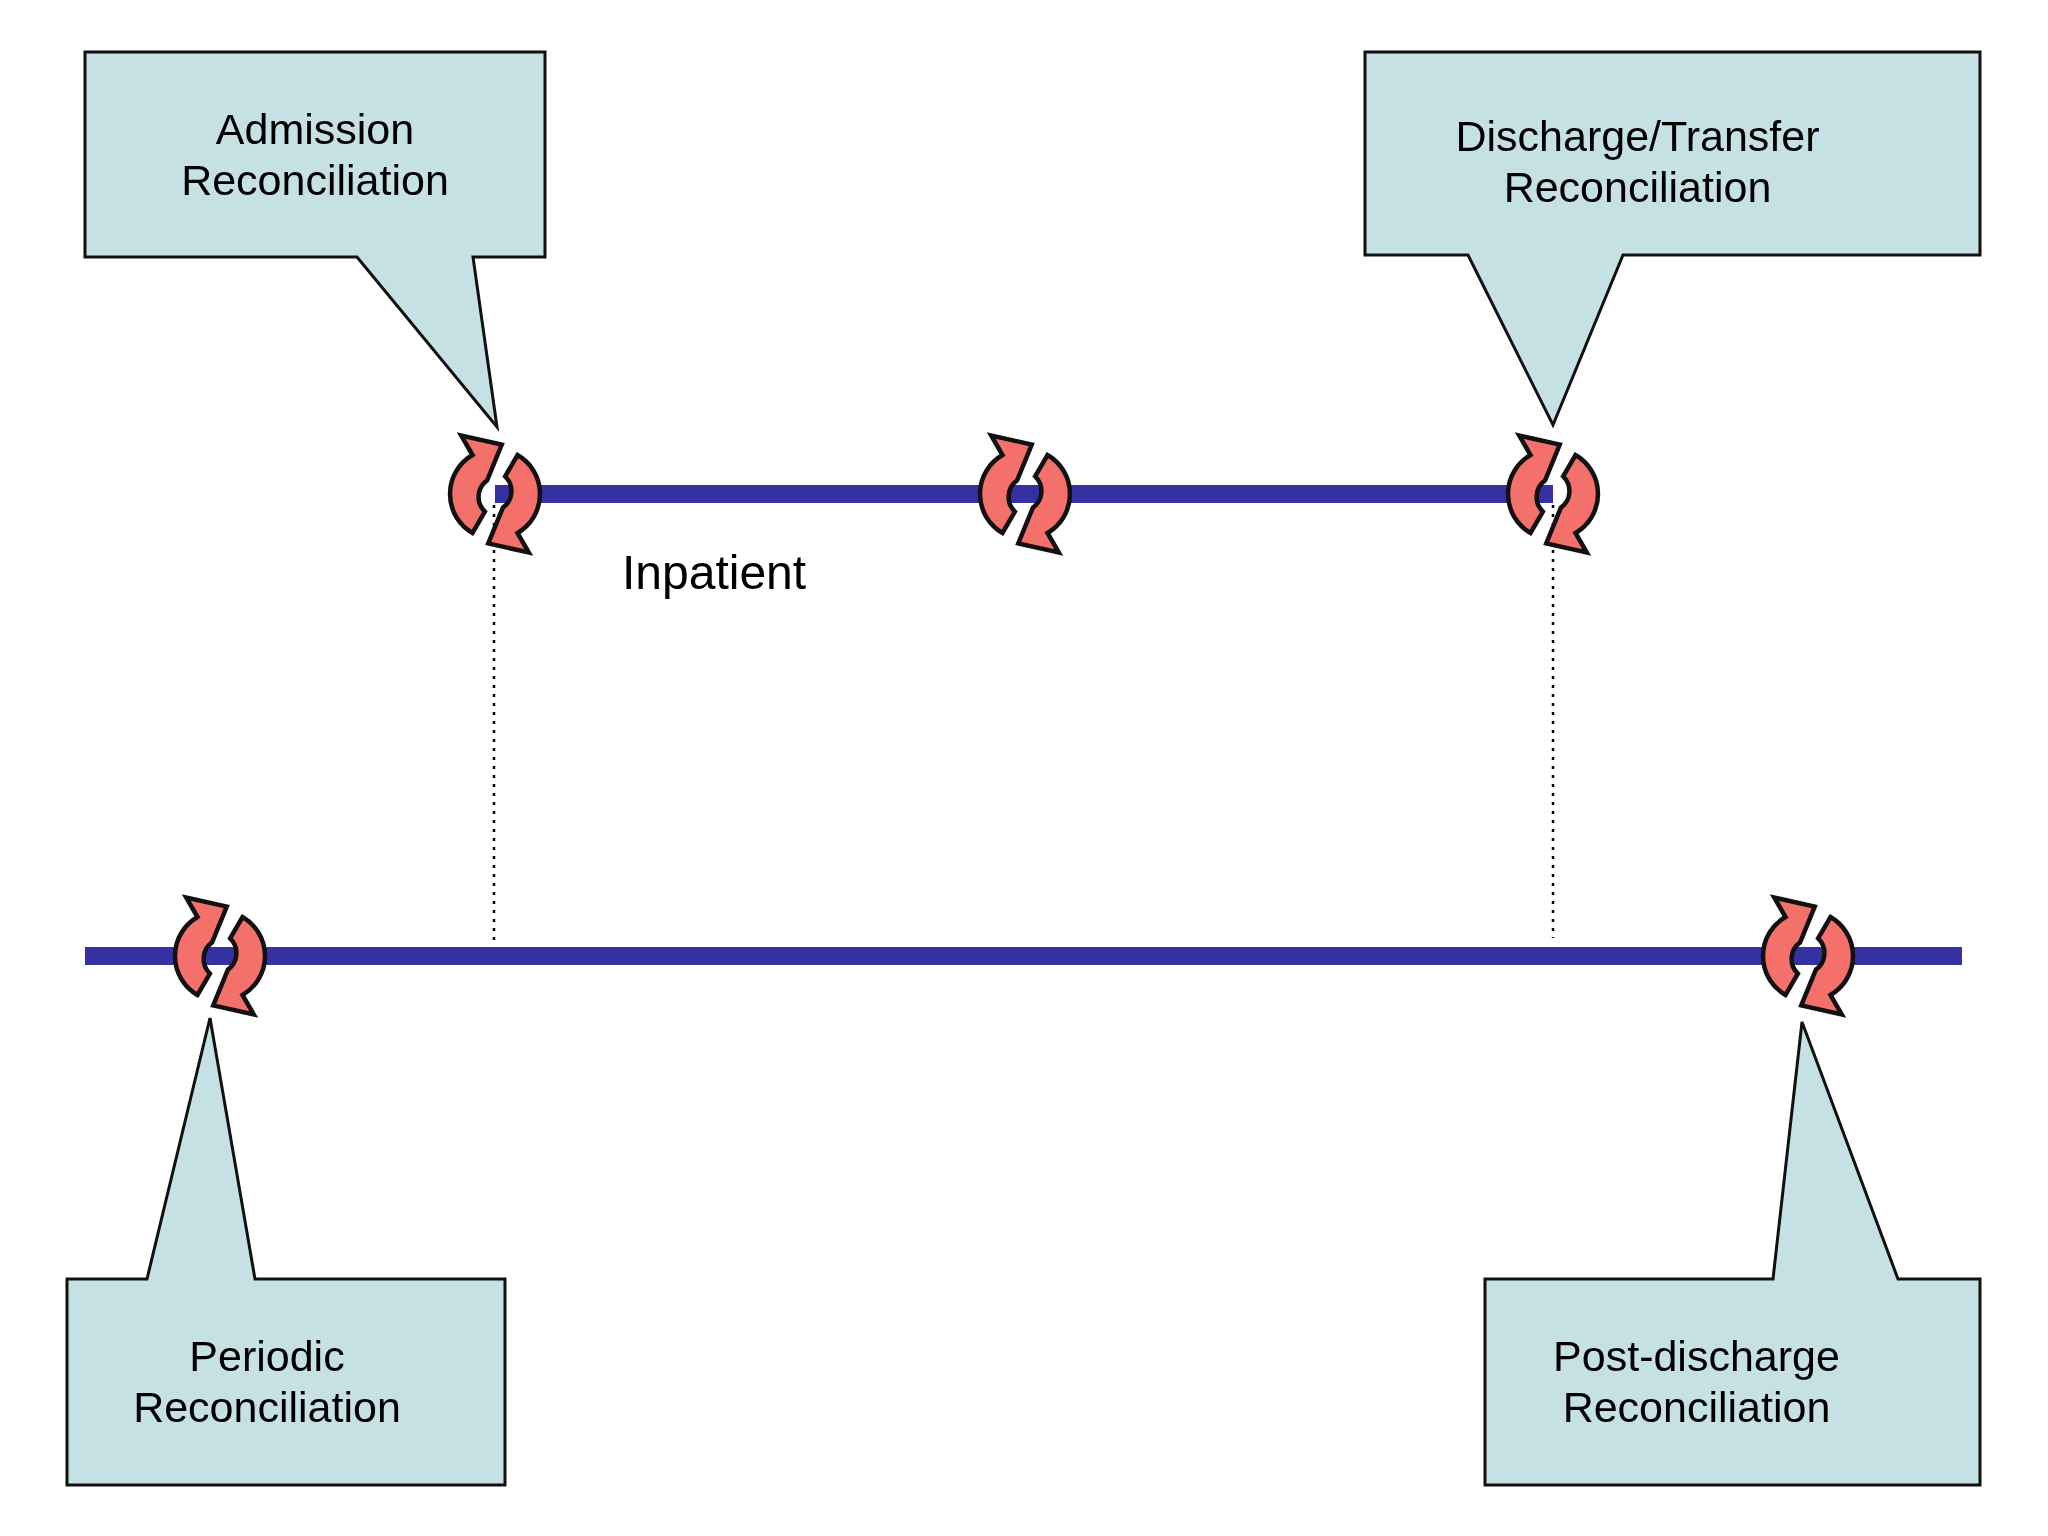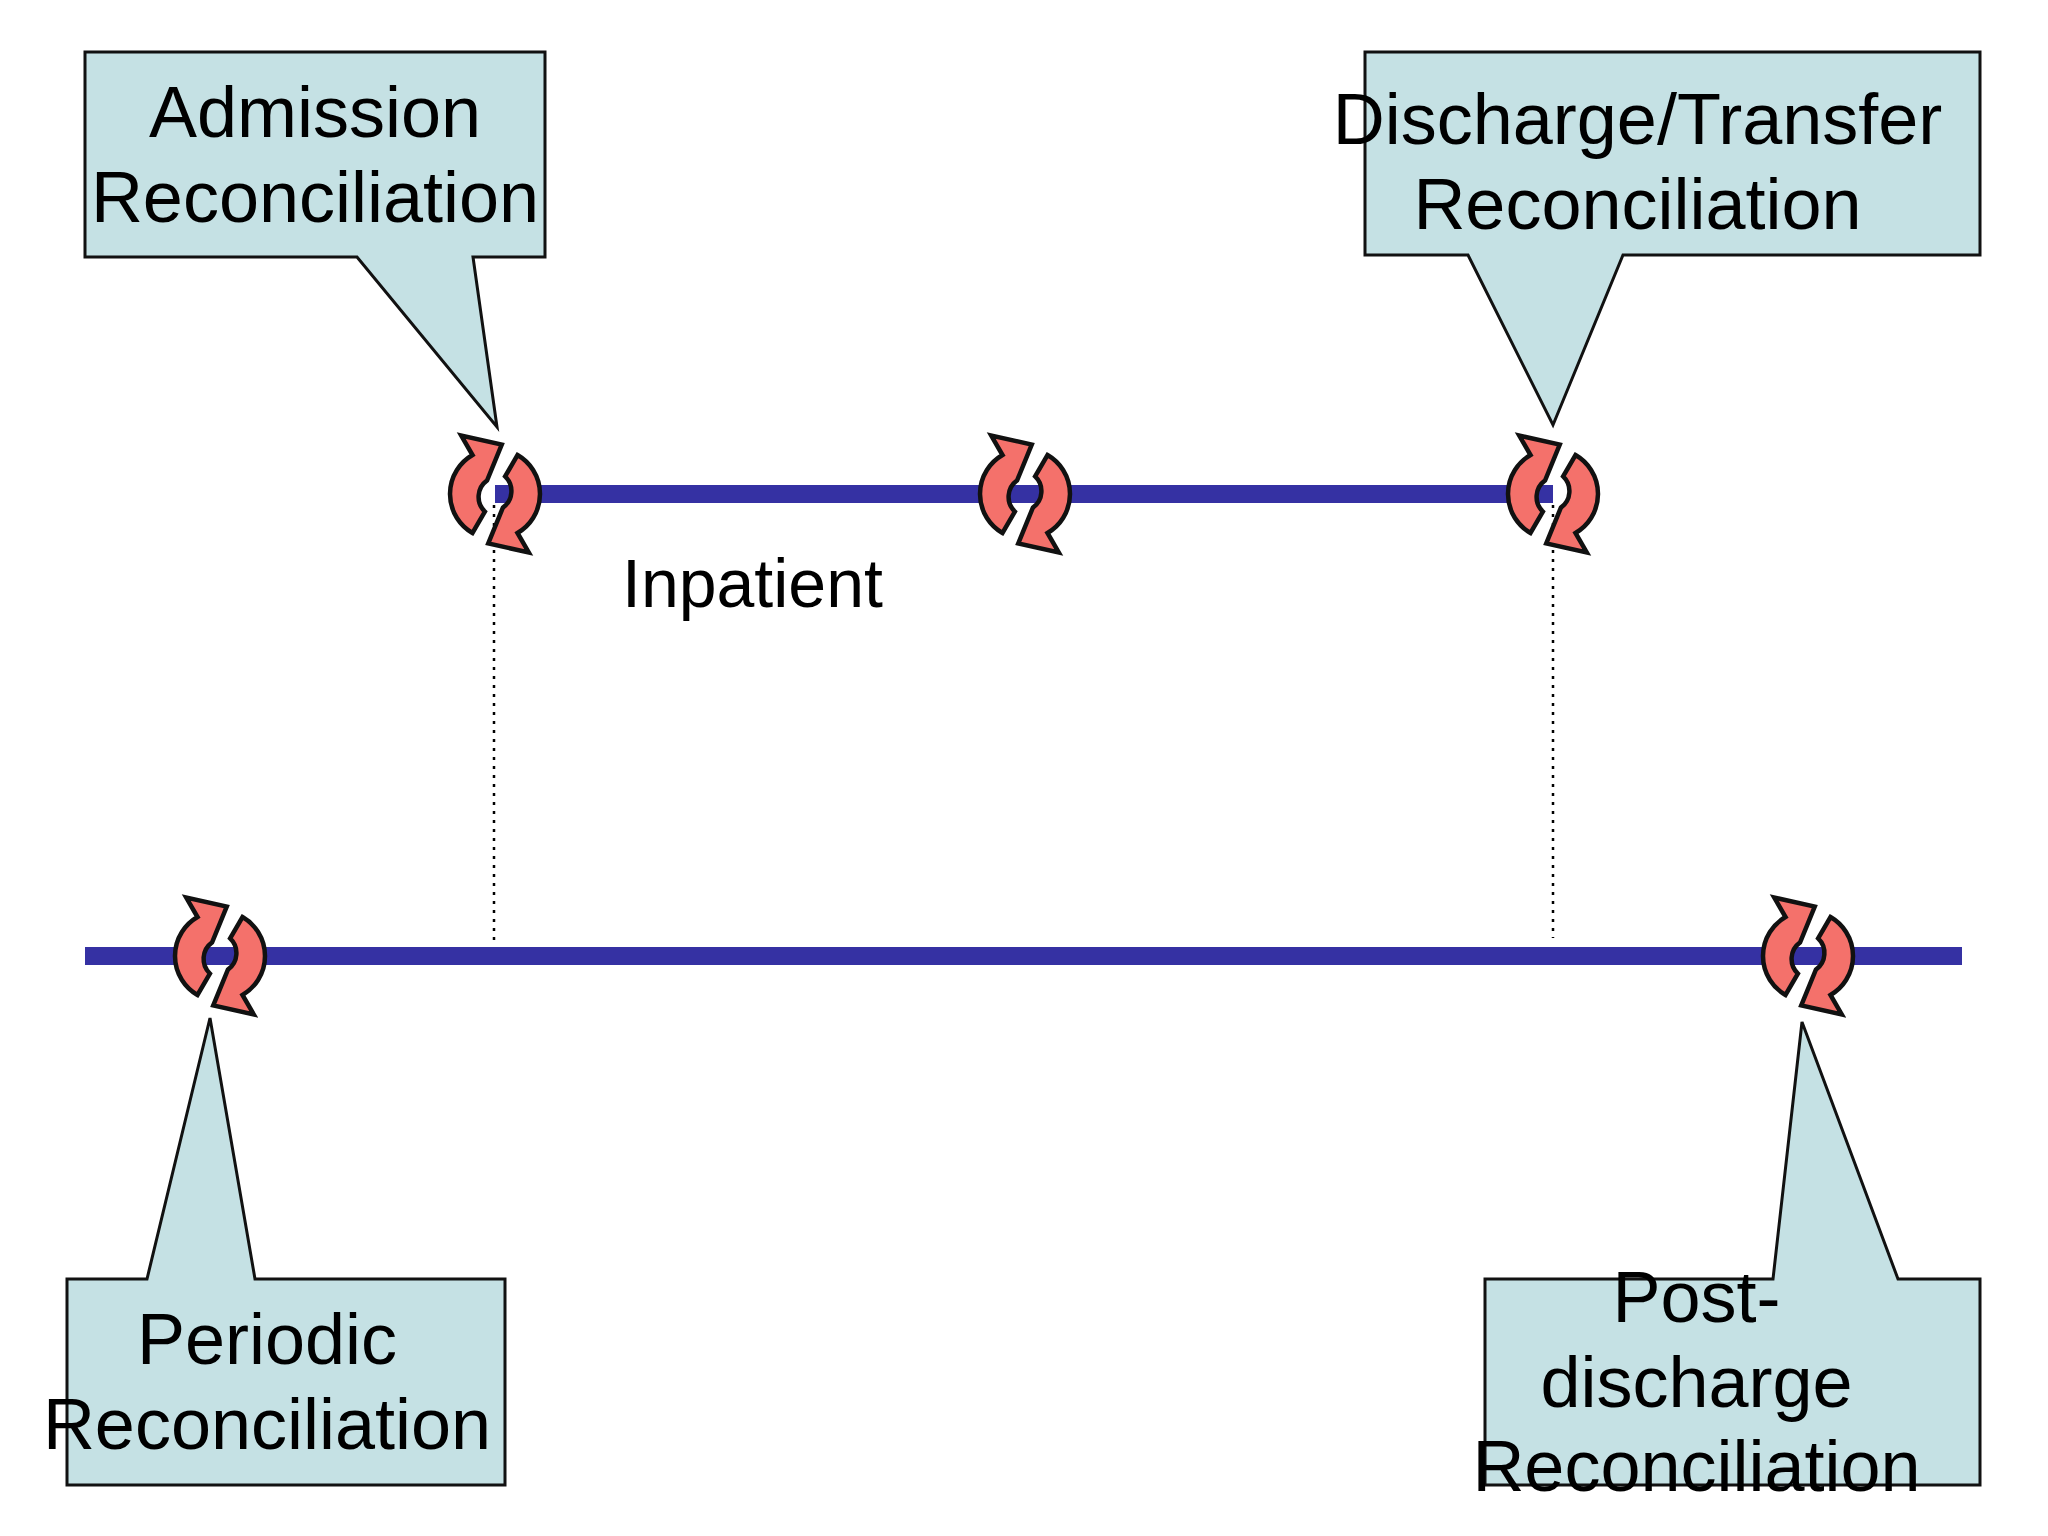--- a/index.html
+++ b/index.html
@@ -25,29 +25,29 @@
   }
   .cycle-path{
     fill:var(--cycle-icon-fill,#f4716b);
     stroke:var(--cycle-icon-border,#111);
     stroke-width:4;
     stroke-linejoin:miter;
   }
   .callout-label{
     position:absolute;display:flex;align-items:center;justify-content:center;
     text-align:center;white-space:pre-line;
-    font-size:72px;line-height:1.18;font-weight:400;
+    font-size:43px;line-height:1.18;font-weight:400;
     pointer-events:none;
   }
   .cl-admission{left:85px;top:52px;width:460px;height:205px;}
   .cl-discharge{left:1365px;top:60px;width:545px;height:203px;}
   .cl-periodic{left:67px;top:1279px;width:400px;height:206px;}
   .cl-post{left:1485px;top:1279px;width:423px;height:206px;}
   .timeline-label{
-    position:absolute;font-size:68px;line-height:1;white-space:nowrap;
+    position:absolute;font-size:48px;line-height:1;white-space:nowrap;
   }
   .tl-inpatient{left:622px;top:549px;}
   .tl-ambulatory{left:367px;top:1012px;}
 </style>
 </head>
 <body>
 
 <div class="stage">
 
   <svg class="diagram-svg" viewBox="0 0 2048 1536">

